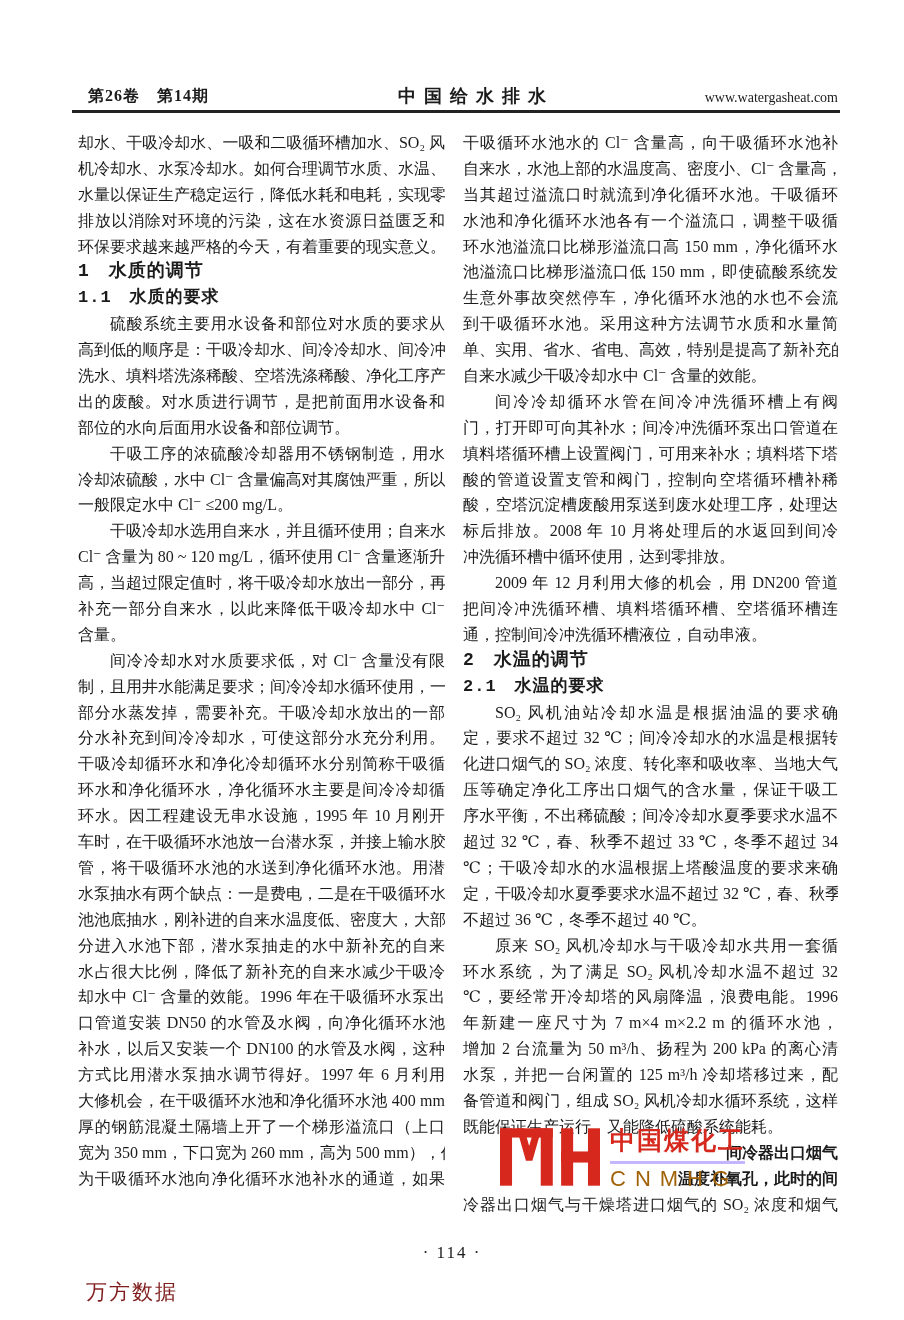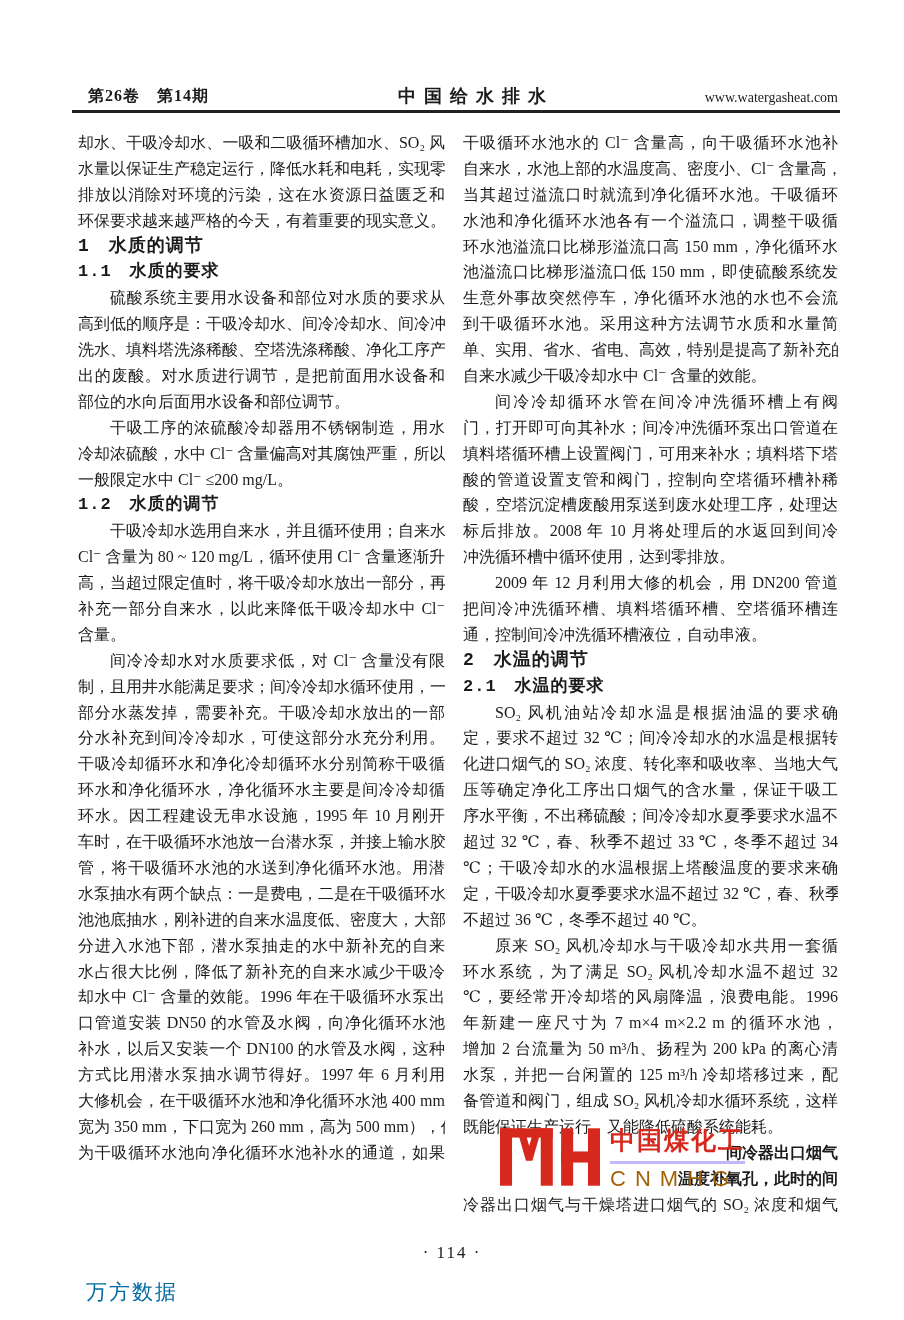--- a/index.html
+++ b/index.html
@@ -34,47 +34,47 @@
   .ln.sp{display:flex;justify-content:flex-end;text-align:left;text-align-last:left;font-weight:bold;}
   
   .wm{position:absolute;left:500px;top:1126px;width:345px;height:68px;display:flex;align-items:flex-start;}
   .wm-logo{flex:0 0 auto;}
   .wm-text{margin-left:10px;font-family:"Liberation Sans","DejaVu Sans",sans-serif;}
   .wm-cn{font-size:25px;font-weight:600;letter-spacing:2px;color:#d7281d;
     border-bottom:3px solid #c4b5fd;padding-bottom:7px;line-height:28px;}
   .wm-en{font-size:22px;letter-spacing:9px;color:#a16207;line-height:26px;margin-top:2px;}
   
   .pageno{position:absolute;left:0;top:1243px;width:100%;text-align:center;font-size:17px;letter-spacing:2px;}
-  .provider{position:absolute;left:86px;top:1278px;font-size:21px;color:#0369a1;
+  .provider{position:absolute;left:86px;top:1278px;font-size:21px;color:#7f1d1d;
     font-family:"Liberation Sans","DejaVu Sans",sans-serif;letter-spacing:2px;}
 </style>
 </head>
 <body>
 
 <div class="hdr-vol">第26卷　第14期</div>
 <div class="hdr-title">中国给水排水</div>
 <div class="hdr-site">www.watergasheat.com</div>
 <div class="hdr-rule"></div>
 
 <div class="col" id="col-left">
     <div class="ln">却水、干吸冷却水、一吸和二吸循环槽加水、SO₂ 风</div>
+    <div class="ln">机冷却水、水泵冷却水。如何合理调节水质、水温、</div>
     <div class="ln">水量以保证生产稳定运行，降低水耗和电耗，实现零</div>
     <div class="ln">排放以消除对环境的污染，这在水资源日益匮乏和</div>
     <div class="ln">环保要求越来越严格的今天，有着重要的现实意义。</div>
     <div class="ln h1">1　水质的调节</div>
     <div class="ln h2">1.1　水质的要求</div>
     <div class="ln ind">硫酸系统主要用水设备和部位对水质的要求从</div>
     <div class="ln">高到低的顺序是：干吸冷却水、间冷冷却水、间冷冲</div>
     <div class="ln">洗水、填料塔洗涤稀酸、空塔洗涤稀酸、净化工序产</div>
     <div class="ln">出的废酸。对水质进行调节，是把前面用水设备和</div>
     <div class="ln end">部位的水向后面用水设备和部位调节。</div>
     <div class="ln ind">干吸工序的浓硫酸冷却器用不锈钢制造，用水</div>
     <div class="ln">冷却浓硫酸，水中 Cl⁻ 含量偏高对其腐蚀严重，所以</div>
     <div class="ln end">一般限定水中 Cl⁻ ≤200 mg/L。</div>
-    <div class="ln h2">1.2　水质的调节</div>
     <div class="ln ind">干吸冷却水选用自来水，并且循环使用；自来水</div>
     <div class="ln">Cl⁻ 含量为 80 ~ 120 mg/L，循环使用 Cl⁻ 含量逐渐升</div>
     <div class="ln">高，当超过限定值时，将干吸冷却水放出一部分，再</div>
     <div class="ln">补充一部分自来水，以此来降低干吸冷却水中 Cl⁻</div>
     <div class="ln end">含量。</div>
     <div class="ln ind">间冷冷却水对水质要求低，对 Cl⁻ 含量没有限</div>
     <div class="ln">制，且用井水能满足要求；间冷冷却水循环使用，一</div>
     <div class="ln">部分水蒸发掉，需要补充。干吸冷却水放出的一部</div>
     <div class="ln">分水补充到间冷冷却水，可使这部分水充分利用。</div>
     <div class="ln">干吸冷却循环水和净化冷却循环水分别简称干吸循</div>
@@ -84,20 +84,21 @@
     <div class="ln">管，将干吸循环水池的水送到净化循环水池。用潜</div>
     <div class="ln">水泵抽水有两个缺点：一是费电，二是在干吸循环水</div>
     <div class="ln">池池底抽水，刚补进的自来水温度低、密度大，大部</div>
     <div class="ln">分进入水池下部，潜水泵抽走的水中新补充的自来</div>
     <div class="ln">水占很大比例，降低了新补充的自来水减少干吸冷</div>
     <div class="ln">却水中 Cl⁻ 含量的效能。1996 年在干吸循环水泵出</div>
     <div class="ln">口管道安装 DN50 的水管及水阀，向净化循环水池</div>
     <div class="ln">补水，以后又安装一个 DN100 的水管及水阀，这种</div>
     <div class="ln">方式比用潜水泵抽水调节得好。1997 年 6 月利用</div>
     <div class="ln">大修机会，在干吸循环水池和净化循环水池 400 mm</div>
+    <div class="ln">厚的钢筋混凝土隔墙上开了一个梯形溢流口（上口</div>
     <div class="ln">宽为 350 mm，下口宽为 260 mm，高为 500 mm），作</div>
     <div class="ln">为干吸循环水池向净化循环水池补水的通道，如果</div>
   </div>
 <div class="col" id="col-right">
     <div class="ln">干吸循环水池水的 Cl⁻ 含量高，向干吸循环水池补</div>
     <div class="ln">自来水，水池上部的水温度高、密度小、Cl⁻ 含量高，</div>
     <div class="ln">当其超过溢流口时就流到净化循环水池。干吸循环</div>
     <div class="ln">水池和净化循环水池各有一个溢流口，调整干吸循</div>
     <div class="ln">环水池溢流口比梯形溢流口高 150 mm，净化循环水</div>
     <div class="ln">池溢流口比梯形溢流口低 150 mm，即使硫酸系统发</div>

